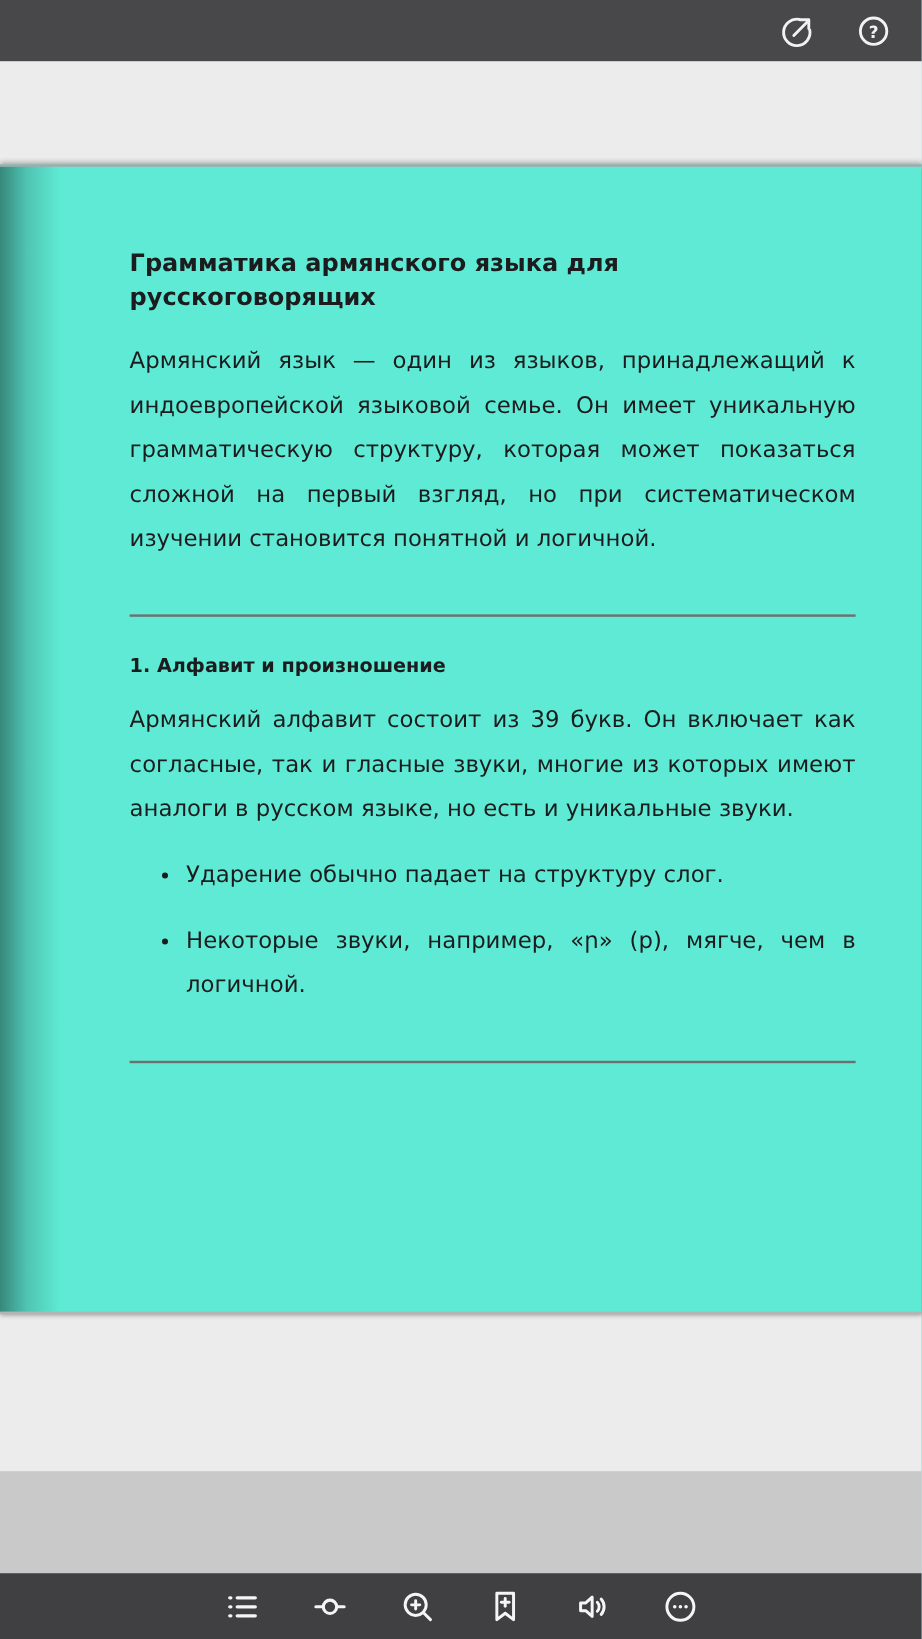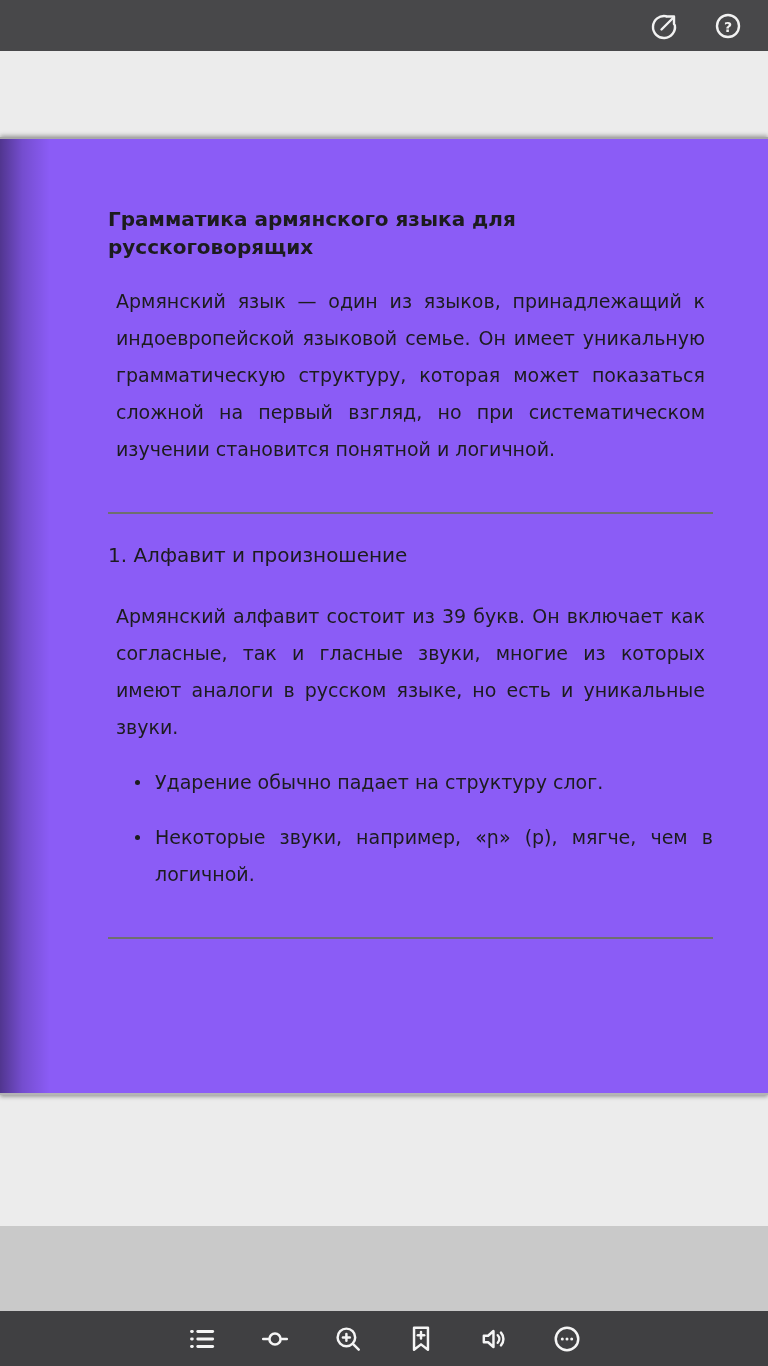--- a/index.html
+++ b/index.html
@@ -13,38 +13,38 @@
     position:absolute;top:0;left:0;width:768px;height:51px;
     background:#48484a;display:flex;align-items:center;justify-content:flex-end;
     gap:32px;padding-right:24px;box-sizing:border-box;z-index:5;
   }
   .iconbtn{background:none;border:none;padding:0;margin:0;cursor:pointer;
     display:flex;align-items:center;justify-content:center;}
   
   .top-strip{position:absolute;top:51px;left:0;width:768px;height:86px;background:#ececec;}
   .page{
     position:absolute;top:137px;left:0;width:768px;height:958px;
-    background:#8b5cf6;box-sizing:border-box;
+    background:#5eead4;box-sizing:border-box;
     border-top:2px solid #a8a8a8;border-bottom:2px solid #b4b4b4;
     box-shadow:0 -2px 4px rgba(0,0,0,.25), 0 2px 4px rgba(0,0,0,.3);
   }
   .spine{
     position:absolute;top:0;left:0;width:50px;height:100%;
     background:linear-gradient(to right, rgba(0,0,0,.42), rgba(0,0,0,.16) 45%, rgba(0,0,0,0) 100%);
     pointer-events:none;
   }
   .content{
     position:absolute;top:0;left:0;right:0;
     padding:66px 55px 0 108px;
     color:#1c1c1e;font-size:19px;line-height:37px;
   }
   .doc-title{font-size:20px;font-weight:bold;line-height:28px;margin:0 0 22px 0;}
-  .para{margin:8px;text-align:justify;}
+  .para{margin:0;text-align:justify;}
   .rule{border:none;border-top:2px solid #6f6f6f;margin:44px 0 0 0;}
-  .h2{font-size:20px;font-weight:normal;line-height:26px;margin:28px 0 30px 0;}
+  .h2{font-size:16px;font-weight:bold;line-height:26px;margin:28px 0 14px 0;}
   .blist{list-style:none;margin:18px 0 0 0;padding:0;}
   .blist li{
     position:relative;padding-left:47px;margin:0 0 18px 0;
     text-align:justify;
   }
   .blist li::before{
     content:"";position:absolute;left:27px;top:16px;width:5px;height:5px;
     border-radius:50%;background:#1c1c1e;
   }
   .bold-label{font-weight:bold;}

